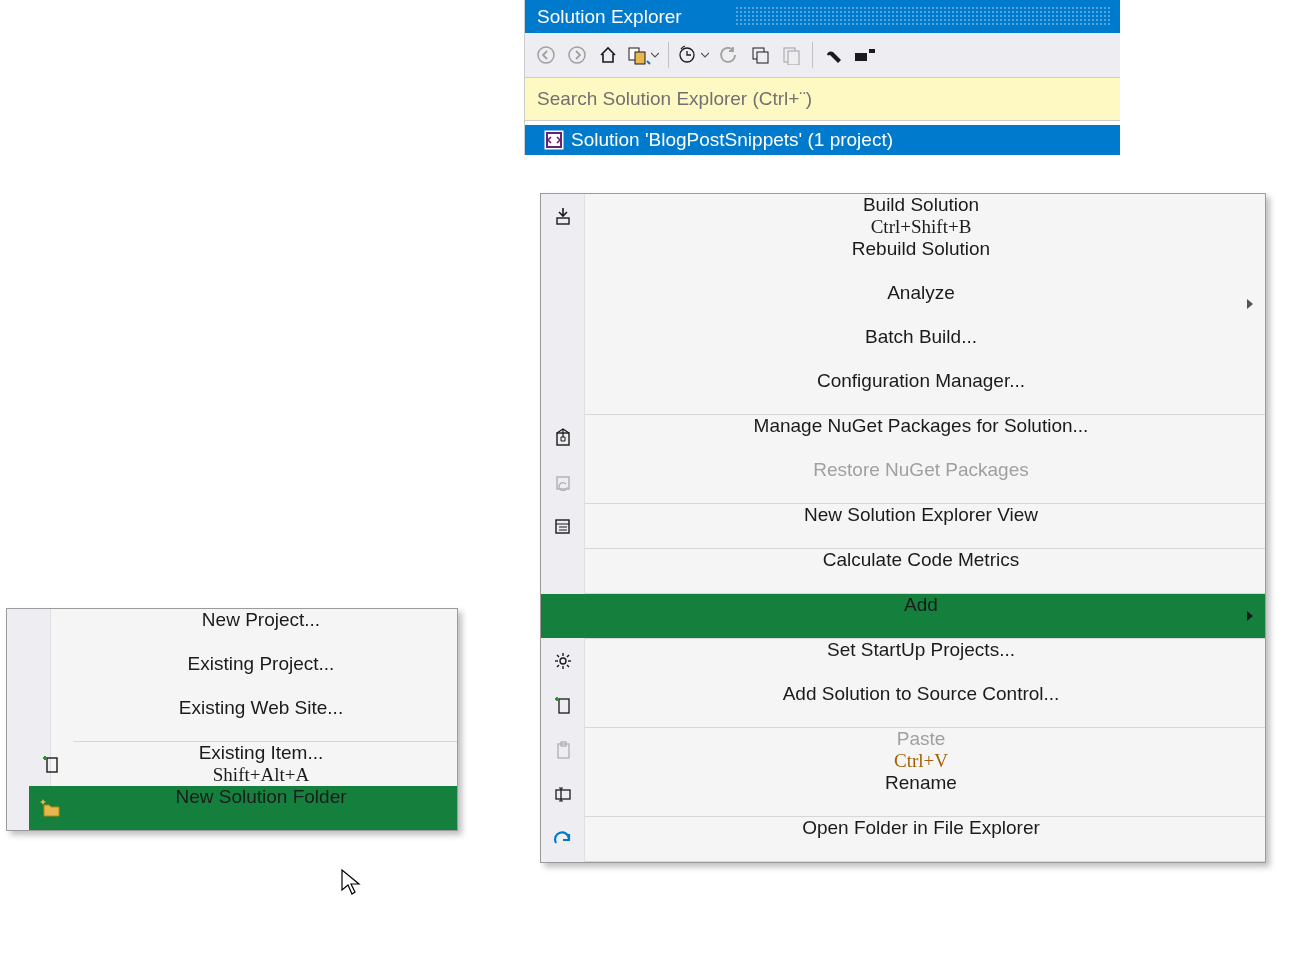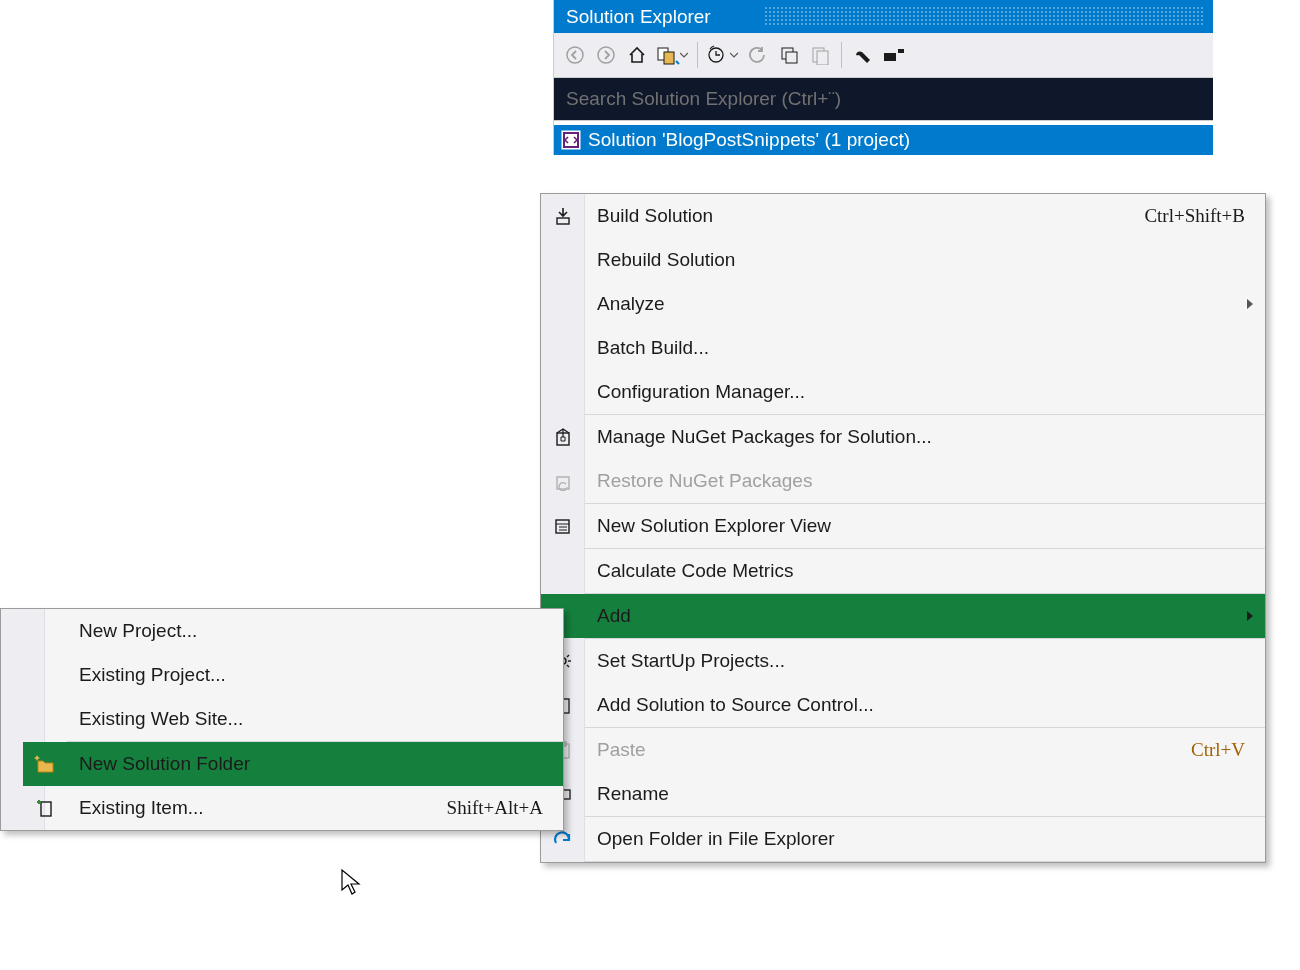--- a/index.html
+++ b/index.html
@@ -11,22 +11,22 @@
     width: 1300px;
     height: 970px;
     position: relative;
     overflow: hidden;
   }
 
   
   .panel {
     position: absolute;
     top: 0;
-    left: 553px;
-    width: 660px;
+    left: 524px;
+    width: 596px;
     border-left: 1px solid #ccc;
     background: #fff;
   }
   .panel-header {
     background: #007ACC;
     color: #fff;
     height: 33px;
     line-height: 33px;
     padding-left: 12px;
     font-size: 19px;
@@ -48,37 +48,37 @@
     gap: 1px;
   }
   .toolbar .tb-btn {
     width: 30px; height: 30px;
     display: flex; align-items: center; justify-content: center;
   }
   .toolbar .sep {
     width: 1px; height: 26px; background: #c0c0c8; margin: 0 5px;
   }
   .search {
-    background: #0f172a;
+    background: #fef9c3;
     border-bottom: 1px solid #ccc;
     height: 43px;
     padding: 0 12px;
     display: flex;
     align-items: center;
     color: #717171;
     font-size: 19px;
   }
   .tree {
     padding-top: 4px;
   }
   .tree-item {
     height: 30px;
     display: flex;
     align-items: center;
-    padding-left: 6px;
+    padding-left: 18px;
     gap: 6px;
   }
   .tree-item.selected {
     background: #007ACC;
     color: #fff;
   }
   .sln-icon {
     width: 22px; height: 22px;
     display: flex; align-items: center; justify-content: center;
   }
@@ -97,20 +97,21 @@
     background: #eeeef2;
     border-right: 1px solid #e0e0e4;
   }
   .menu-item {
     position: relative;
     height: 44px;
     display: flex;
     align-items: center;
     padding-left: 56px;
     padding-right: 20px;
+    flex-direction: column;
   }
   .menu-item .label { flex: 1; }
   .menu-item .short { color: #1b1b1b; font-family: Liberation Serif, serif; }
   .menu-item.disabled { color: #a0a0a0; }
   .menu-item.disabled .short { color: #a16207; }
   .menu-item.hover {
     background: #15803d;
   }
   .menu-item.hover .submenu-arrow { border-left-color: #1b1b1b; }
   .menu-sep {
@@ -137,22 +138,22 @@
   }
 
   
   .ctx-main {
     top: 193px;
     left: 540px;
     width: 726px;
   }
   .ctx-sub {
     top: 608px;
-    left: 0;
-    width: 564px;
+    left: 6px;
+    width: 452px;
     padding-left: 22px;
   }
 
   svg { display: block; }
 </style>
 </head>
 <body>
 
 <div class="panel">
   <div class="panel-header">
@@ -387,38 +388,38 @@
       <div class="menu-item">
         <span class="label">New Project...</span>
       </div>
       <div class="menu-item">
         <span class="label">Existing Project...</span>
       </div>
       <div class="menu-item">
         <span class="label">Existing Web Site...</span>
       </div>
       <div class="menu-sep"></div>
+      <div class="menu-item">
+        <span class="ico">
+          <svg width="20" height="20">
+            <rect x="6" y="4" width="10" height="14" fill="none" stroke="#1b1b1b" stroke-width="1.4"></rect>
+            <path d="M2 4 h4 M4 2 v4" stroke="#388a34" stroke-width="2"></path>
+          </svg>
+        </span>
+        <span class="label">Existing Item...</span>
+        <span class="short">Shift+Alt+A</span>
+      </div>
       <div class="menu-item hover">
         <span class="ico">
           <svg width="22" height="20">
             <path d="M4 7 h5 l2 2 h8 v9 h-15 z" fill="#e7b84f" stroke="#b8860b" stroke-width="1"></path>
             <path d="M2 3 l1 -2 l1 2 l2 1 l-2 1 l-1 2 l-1 -2 l-2 -1 z" fill="#e7b84f"></path>
           </svg>
         </span>
         <span class="label">New Solution Folder</span>
-      </div>
-      <div class="menu-item">
-        <span class="ico">
-          <svg width="20" height="20">
-            <rect x="6" y="4" width="10" height="14" fill="none" stroke="#1b1b1b" stroke-width="1.4"></rect>
-            <path d="M2 4 h4 M4 2 v4" stroke="#388a34" stroke-width="2"></path>
-          </svg>
-        </span>
-        <span class="label">Existing Item...</span>
-        <span class="short">Shift+Alt+A</span>
       </div>
     </div>
 </div>
 
 <div style="position:absolute;left:340px;top:868px;">
   <svg width="22" height="28">
       <path d="M2 2 L2 22 L8 17 L12 26 L15 24 L11 16 L19 16 Z" fill="#fff" stroke="#000" stroke-width="1.2"></path>
     </svg>
 </div>
 

